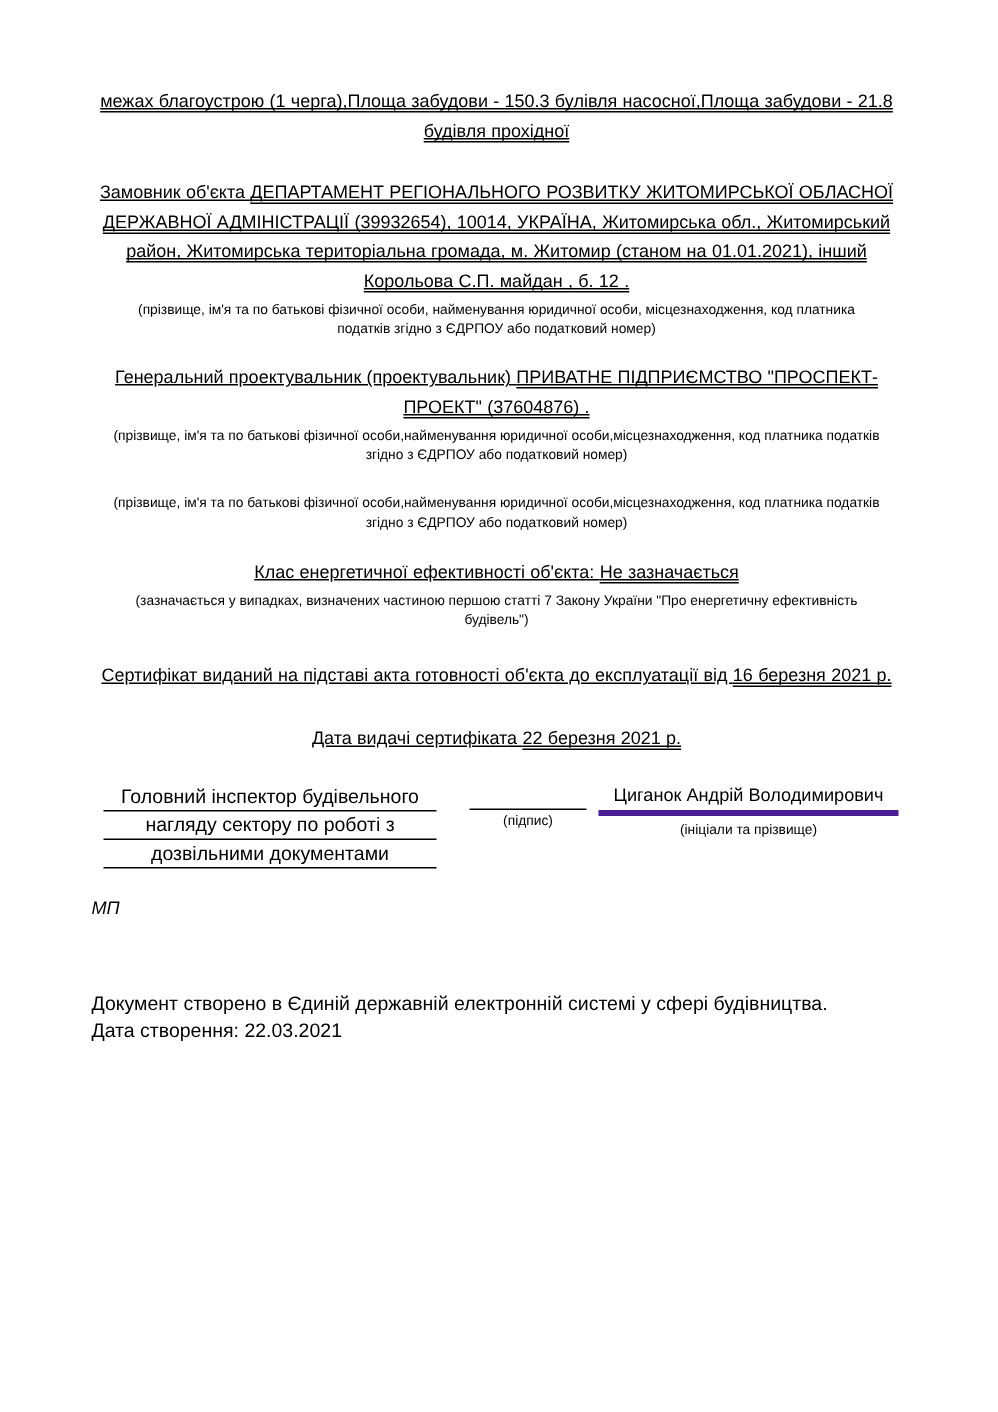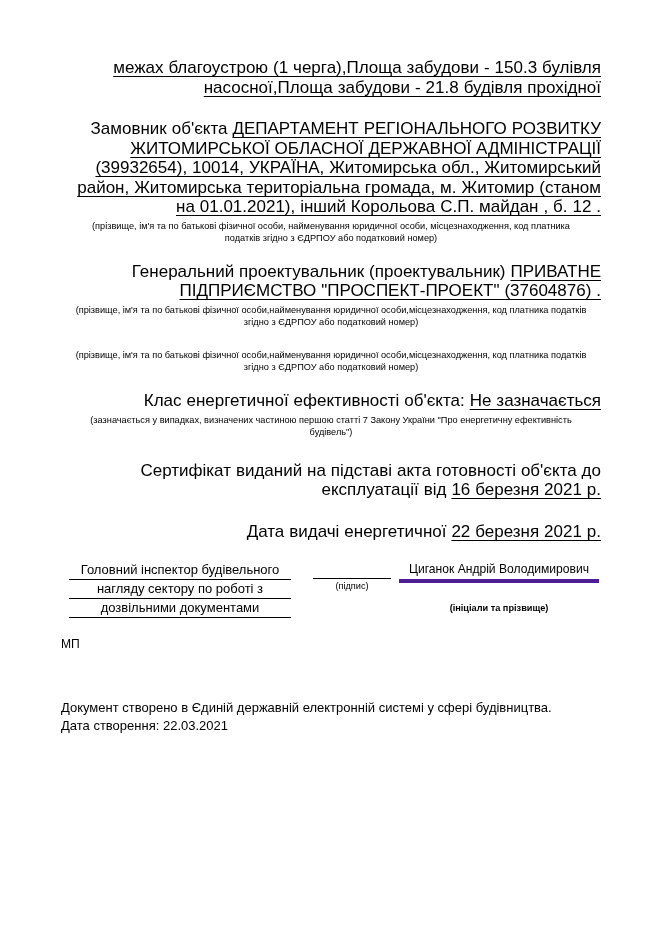--- a/index.html
+++ b/index.html
@@ -23,25 +23,26 @@
   }
   .content {
     position: absolute;
     left: 61px;
     top: 58px;
     width: 540px;
   }
 
   
   .para {
-    font-size: 17px;
+    font-size: 12px;
     line-height: 19.5px;
-    text-align: right;
+    text-align: center;
     margin: 0;
     word-spacing: 0.2px;
+    text-decoration: underline;
   }
   .u {
     text-decoration: underline;
     text-underline-offset: 2.5px;
     text-decoration-thickness: 1px;
     text-decoration-skip-ink: none;
   }
   .caption {
     font-size: 9.2px;
     line-height: 12.6px;
@@ -110,27 +111,27 @@
     font-size: 12.1px;
     line-height: 17.4px;
     display: block;
     border-bottom: 4px solid #4c1d95;
     padding-bottom: 0.5px;
   }
   .sig-name .ncap {
     font-size: 9.2px;
     line-height: 13px;
     display: block;
-    margin-top: 19px;
-    font-weight: bold;
+    margin-top: 3px;
   }
   .mp {
     font-size: 12.1px;
     line-height: 19.5px;
     margin: 4px 0 0 0;
+    font-style: italic;
   }
   .footer {
     margin-top: 44px;
     font-size: 13px;
     line-height: 18.5px;
   }
   .footer div { margin: 0; }
 </style>
 </head>
 <body>
@@ -158,21 +159,21 @@
 
     <p class="para"><span>Клас енергетичної ефективності об'єкта: </span><span class="u">Не зазначається</span></p>
     <p class="caption">(зазначається у випадках, визначених частиною першою статті 7 Закону України "Про енергетичну ефективність будівель")</p>
 
     <div class="gap-lg"></div>
 
     <p class="para"><span>Сертифікат виданий на підставі акта готовності об'єкта до експлуатації від </span><span class="u">16 березня 2021 р.</span></p>
 
     <div class="gap-lg"></div>
 
-    <p class="para"><span>Дата видачі енергетичної </span><span class="u">22 березня 2021 р.</span></p>
+    <p class="para"><span>Дата видачі сертифіката </span><span class="u">22 березня 2021 р.</span></p>
 
     <div class="sig-area">
 
       <div class="sig-post">
         <span class="pline">Головний інспектор будівельного</span>
         <span class="pline">нагляду сектору по роботі з</span>
         <span class="pline">дозвільними документами</span>
       </div>
 
       <div class="sig-signature">

